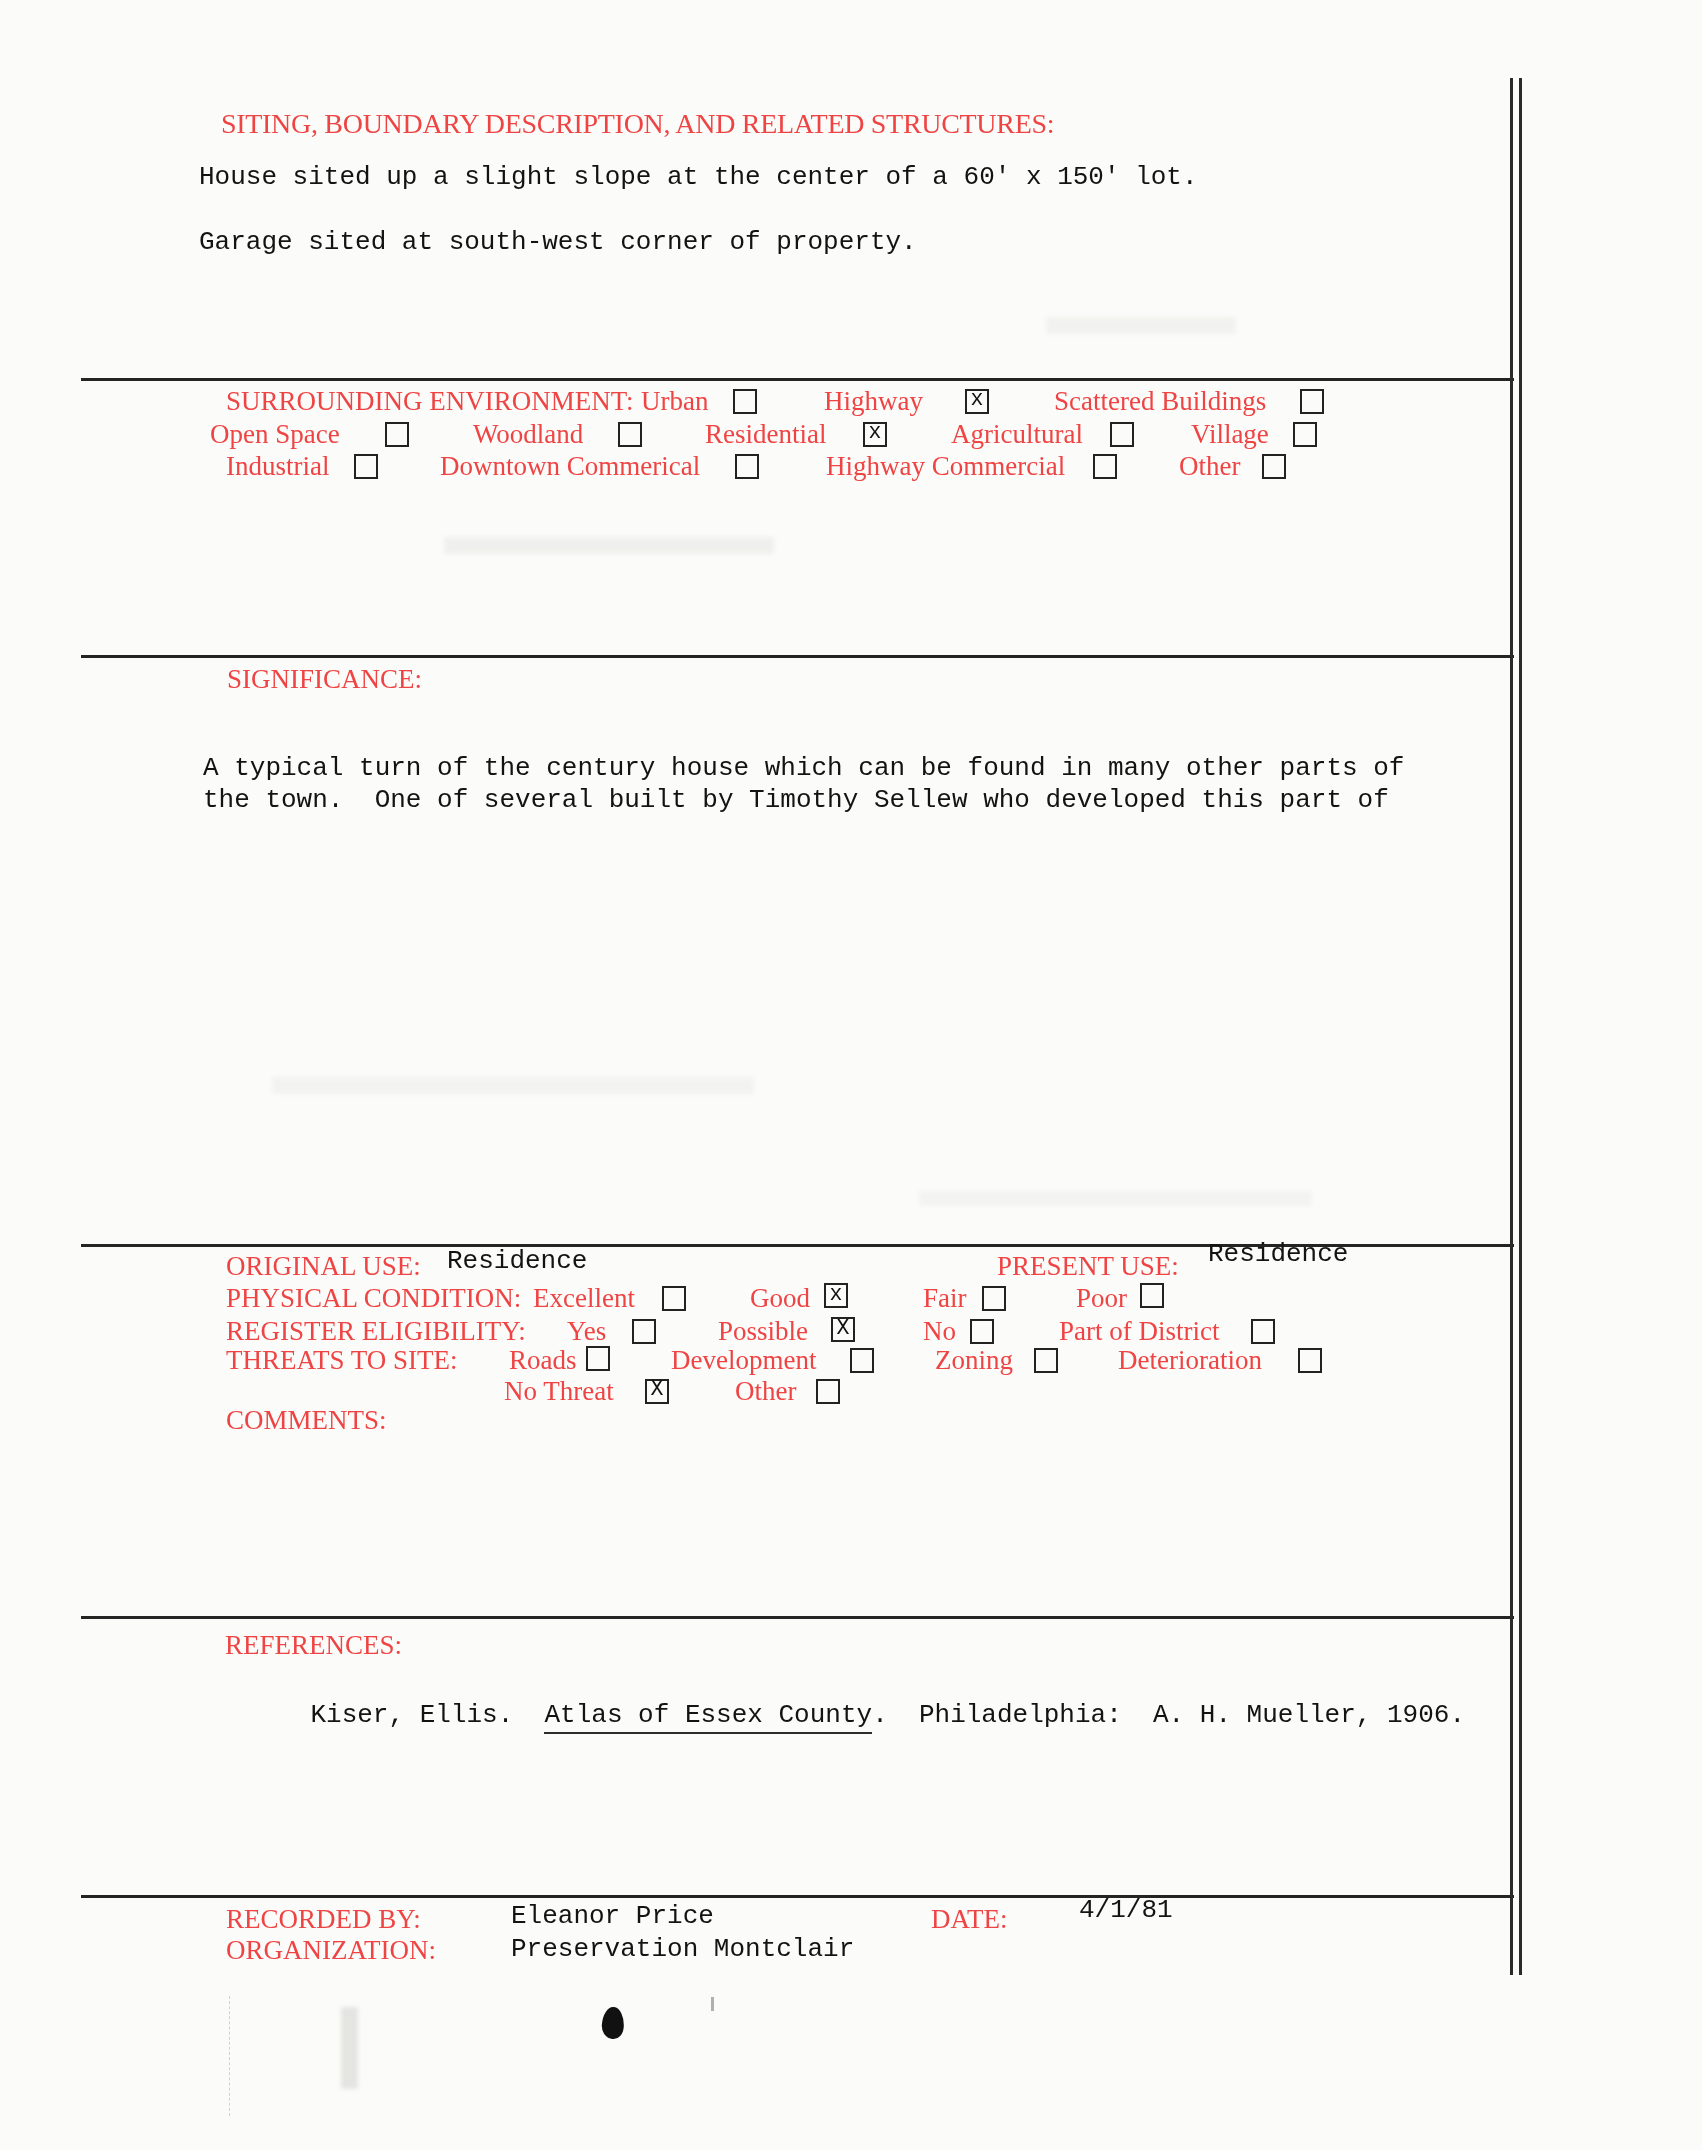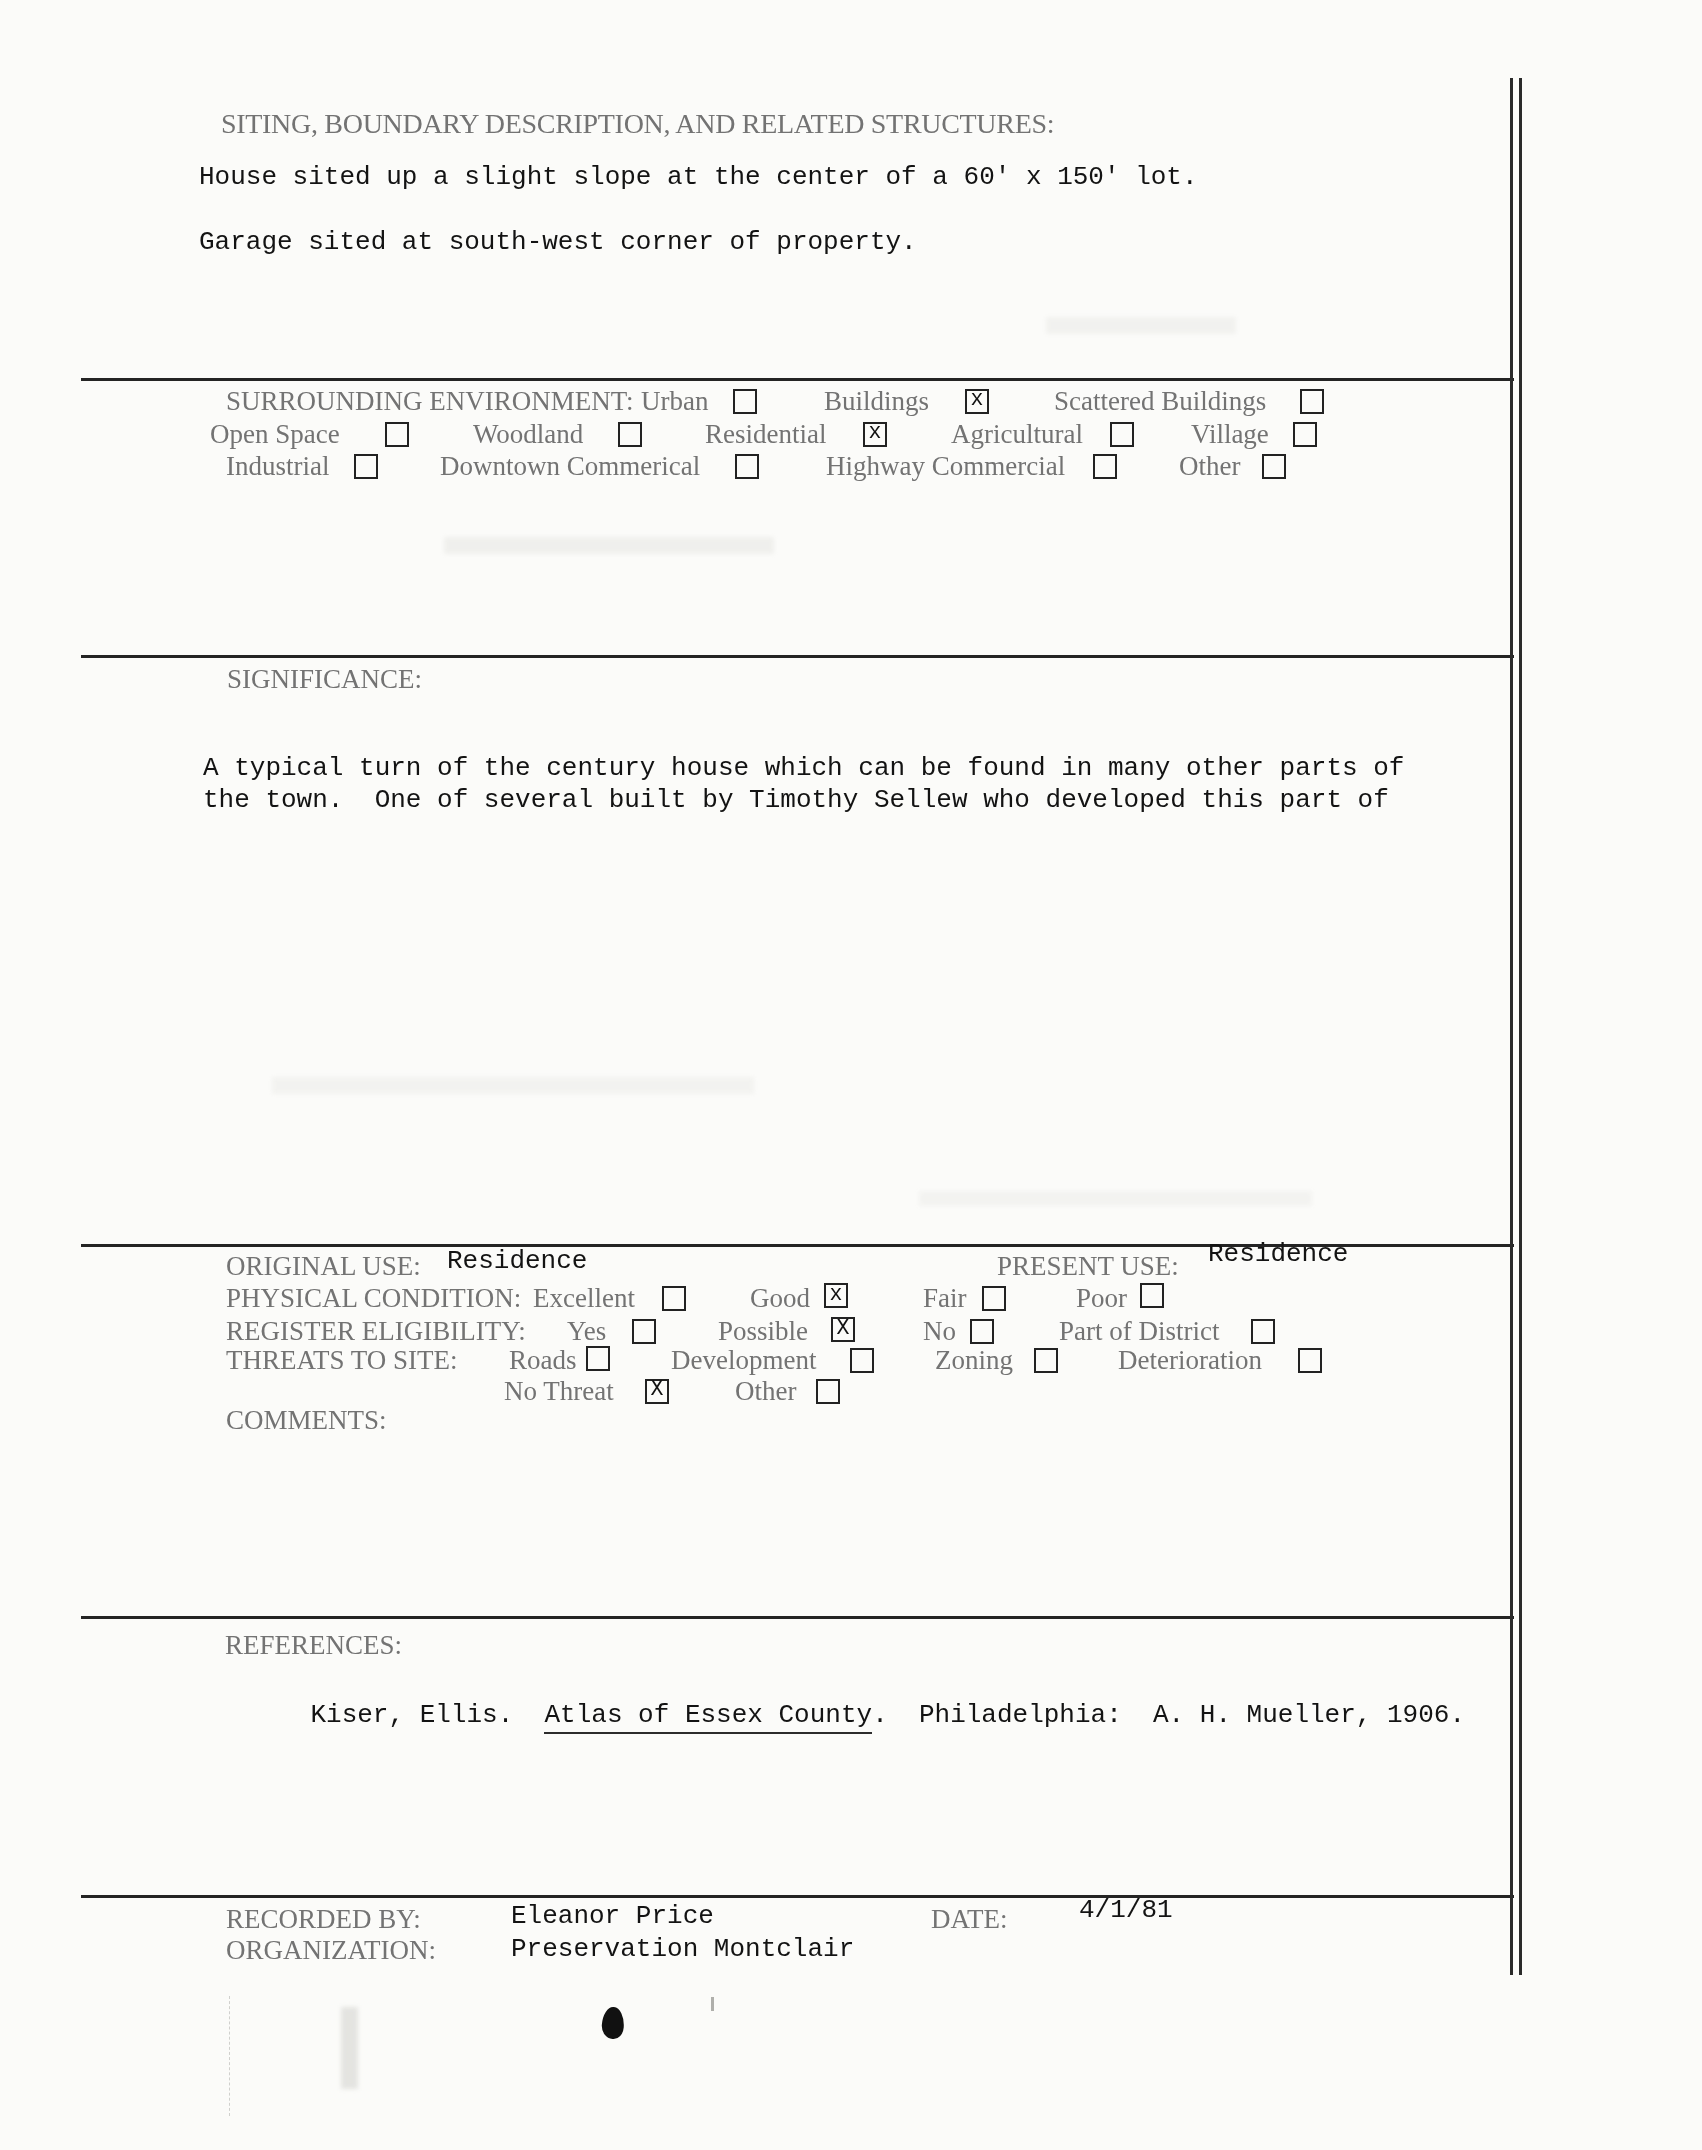--- a/index.html
+++ b/index.html
@@ -12,21 +12,21 @@
     color:#1d1d1d;
   }
   .page { position:absolute; inset:0; }
   
   .hrule { position:absolute; left:81px; width:1433px; height:3.2px; background:#242424; }
   
   .vline { position:absolute; left:1510px; top:78px; height:1897px; width:12px;
            border-left:3.8px solid #2a2a2a; border-right:3.8px solid #2a2a2a; box-sizing:border-box; }
   
   .serif { position:absolute; font-family:"Liberation Serif", serif; font-size:27px; line-height:30px;
-           color:#737373; white-space:pre; }
+           color:#ef4444; white-space:pre; }
   .serif.heading { font-size:28px; letter-spacing:-0.3px; }
   .mono { position:absolute; font-family:"Liberation Mono","DejaVu Sans Mono",monospace; font-size:26px;
           line-height:32px; color:#131313; white-space:pre; }
   .row { position:absolute; left:0; top:0; width:1702px; height:33px; }
   
   .cb { position:absolute; width:24px; height:25px; border:2.5px solid #222; box-sizing:border-box;
         display:flex; align-items:center; justify-content:center; background:transparent; }
   .cb .mark { font-family:"Liberation Mono","DejaVu Sans Mono",monospace; font-size:21.5px; color:#111;
               line-height:1; transform:translateY(-0.6px); }
   .underline-seg { border-bottom:2.5px solid #2c2c2c; padding-bottom:1.9px; }
@@ -47,21 +47,21 @@
   <div class="mono" style="left:199px; top:226px;">Garage sited at south-west corner of property.</div>
 
   <div class="hrule" style="top:378px;"></div>
 
   <div class="row" style="top:386px;">
     <span class="serif" style="left:226px;">SURROUNDING ENVIRONMENT:</span>
     <span class="serif" style="left:641px;">Urban</span>
     <span class="cb" style="left:733px; top:2.5px;">
         <span class="mark"></span>
       </span>
-    <span class="serif" style="left:824px;">Buildings</span>
+    <span class="serif" style="left:824px;">Highway</span>
     <span class="cb" style="left:965px; top:2.5px;">
         <span class="mark">x</span>
       </span>
     <span class="serif" style="left:1054px;">Scattered Buildings</span>
     <span class="cb" style="left:1300px; top:2.5px;">
         <span class="mark"></span>
       </span>
   </div>
 
   <div class="row" style="top:419px;">

